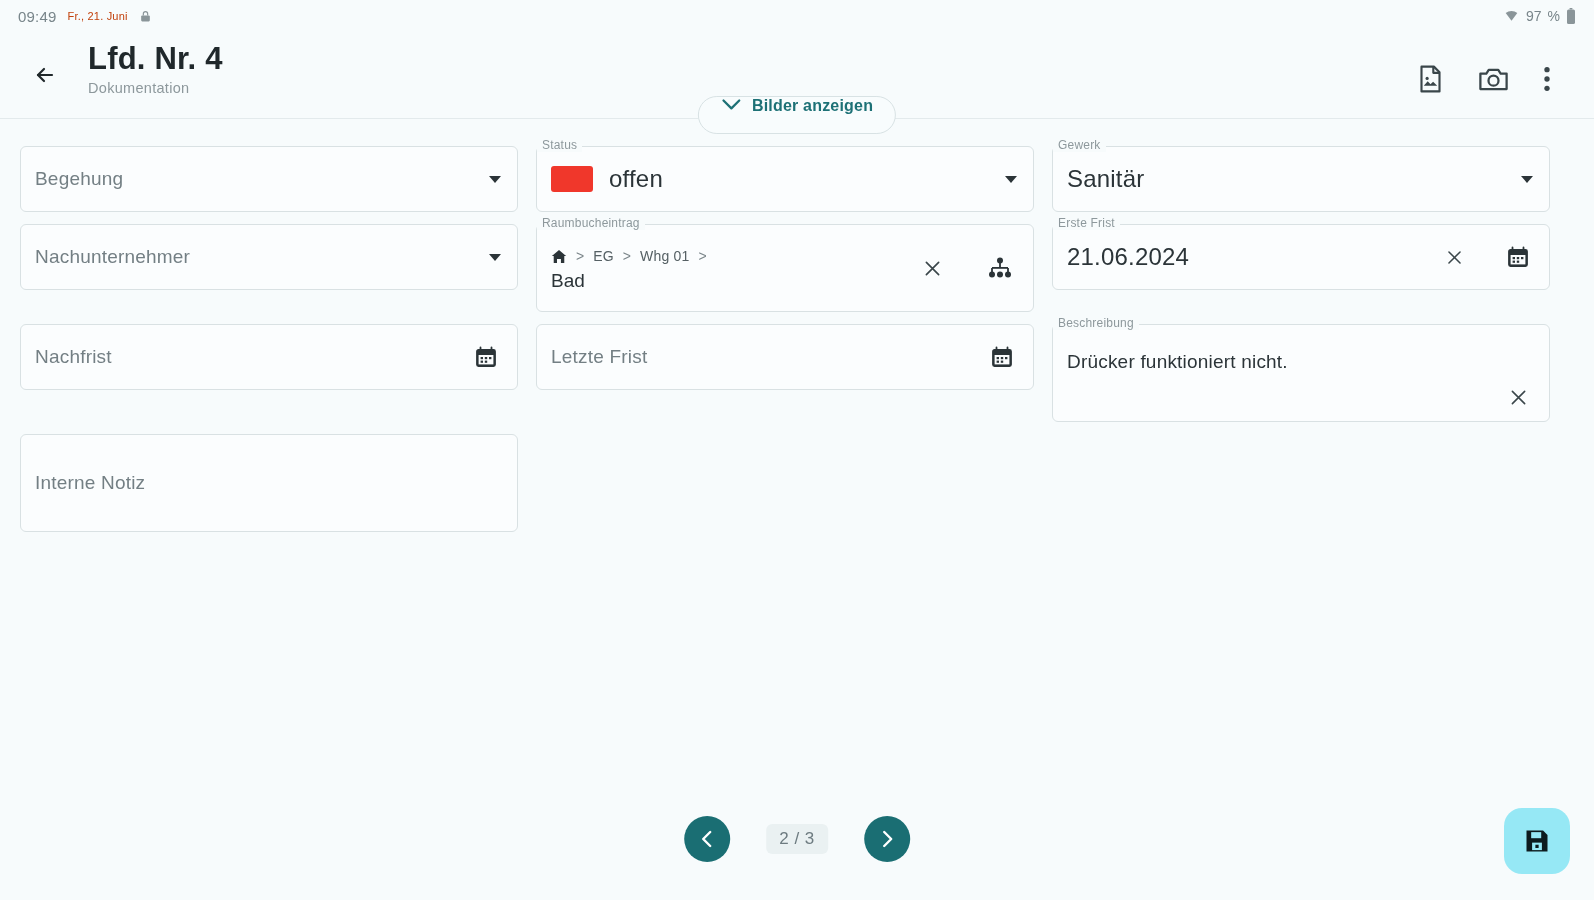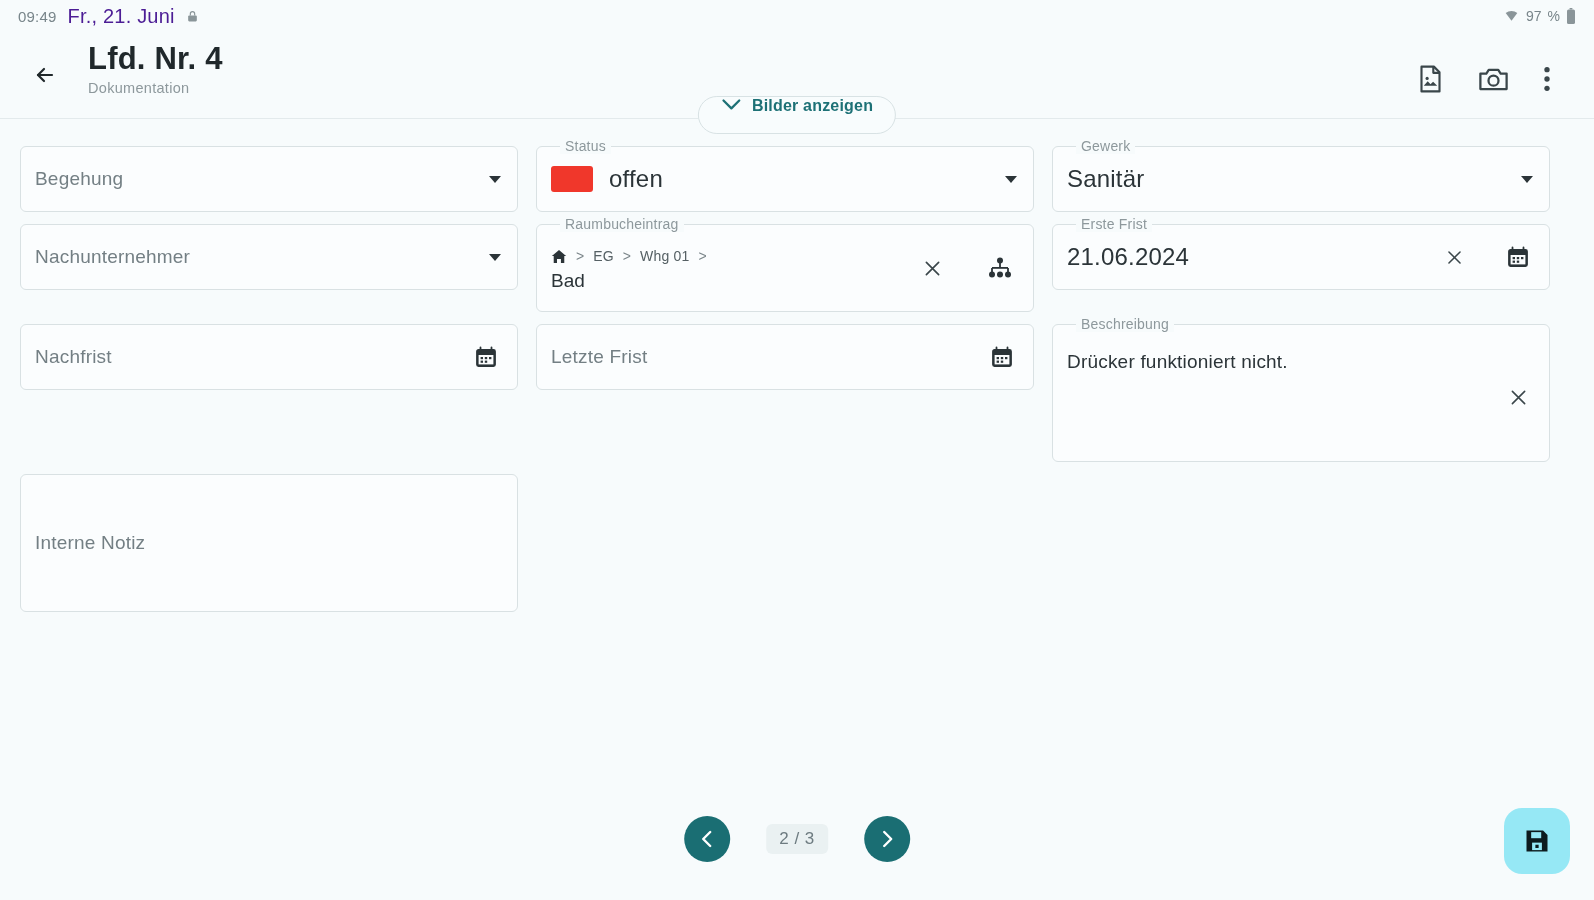--- a/index.html
+++ b/index.html
@@ -12,21 +12,21 @@
   #app { position: relative; width: 1594px; height: 900px; background: #f7fbfc; }
 
   
   .statusbar {
     height: 32px; display: flex; align-items: center;
     padding: 0 18px; color: #8a9599; font-size: 15px;
   }
   .sb-left { display: flex; align-items: center; gap: 11px; }
   .sb-right { margin-left: auto; display: flex; align-items: center; gap: 6px; }
   .sb-time { font-size: 15px; color: #78858a; letter-spacing: .2px; }
-  .sb-date { font-size: 20px; color: #4c1d95; letter-spacing: .2px; }
+  .sb-date { font-size: 11px; color: #c2410c; letter-spacing: .2px; }
   .sb-batt { font-size: 14px; color: #78858a; }
   .ic { display: inline-flex; align-items: center; justify-content: center; }
 
   
   .appbar {
     height: 76px; display: flex; align-items: flex-start; padding: 6px 35px 0 22px;
     position: relative;
   }
   .back-btn { width: 46px; height: 46px; display:flex; align-items:center; justify-content:center;
     margin-top: 14px; cursor: pointer; }
@@ -51,24 +51,24 @@
     position: absolute; left: 20px; top: 146px; width: 1554px;
     display: grid; grid-template-columns: 498px 498px 498px; gap: 12px 18px;
     align-items: start;
   }
   .field {
     position: relative; border: 1px solid #d9e1e3; border-radius: 6px;
     background: #fbfdfe; height: 66px; display: flex; align-items: center;
     padding: 0 16px 0 14px;
   }
   .field.tall { height: 88px; align-items: flex-start; padding-top: 0; }
-  .field.area { height: 138px; align-items: flex-start; }
+  .field.area { height: 98px; align-items: flex-start; }
   .flabel {
-    position: absolute; top: -9px; left: 23px; background: #f7fbfc;
-    padding: 0 5px; font-size: 14px; color: #8d989c; letter-spacing: .2px;
+    position: absolute; top: -9px; left: 0; background: #f7fbfc;
+    padding: 0 5px; font-size: 12px; color: #8d989c; letter-spacing: .2px;
   }
   .fvalue { font-size: 24px; color: #2b3438; letter-spacing: .2px; }
   .fplaceholder { font-size: 19px; color: #737f84; letter-spacing: .2px; }
   .fgrow { flex: 1; }
   .caret {
     width: 0; height: 0; border-left: 6px solid transparent; border-right: 6px solid transparent;
     border-top: 7px solid #2b3438; margin-left: 8px; cursor: pointer;
   }
   .caret.light { border-top-color: #b9c4c7; }
   .swatch { width: 42px; height: 26px; border-radius: 3px; margin-right: 16px; }

